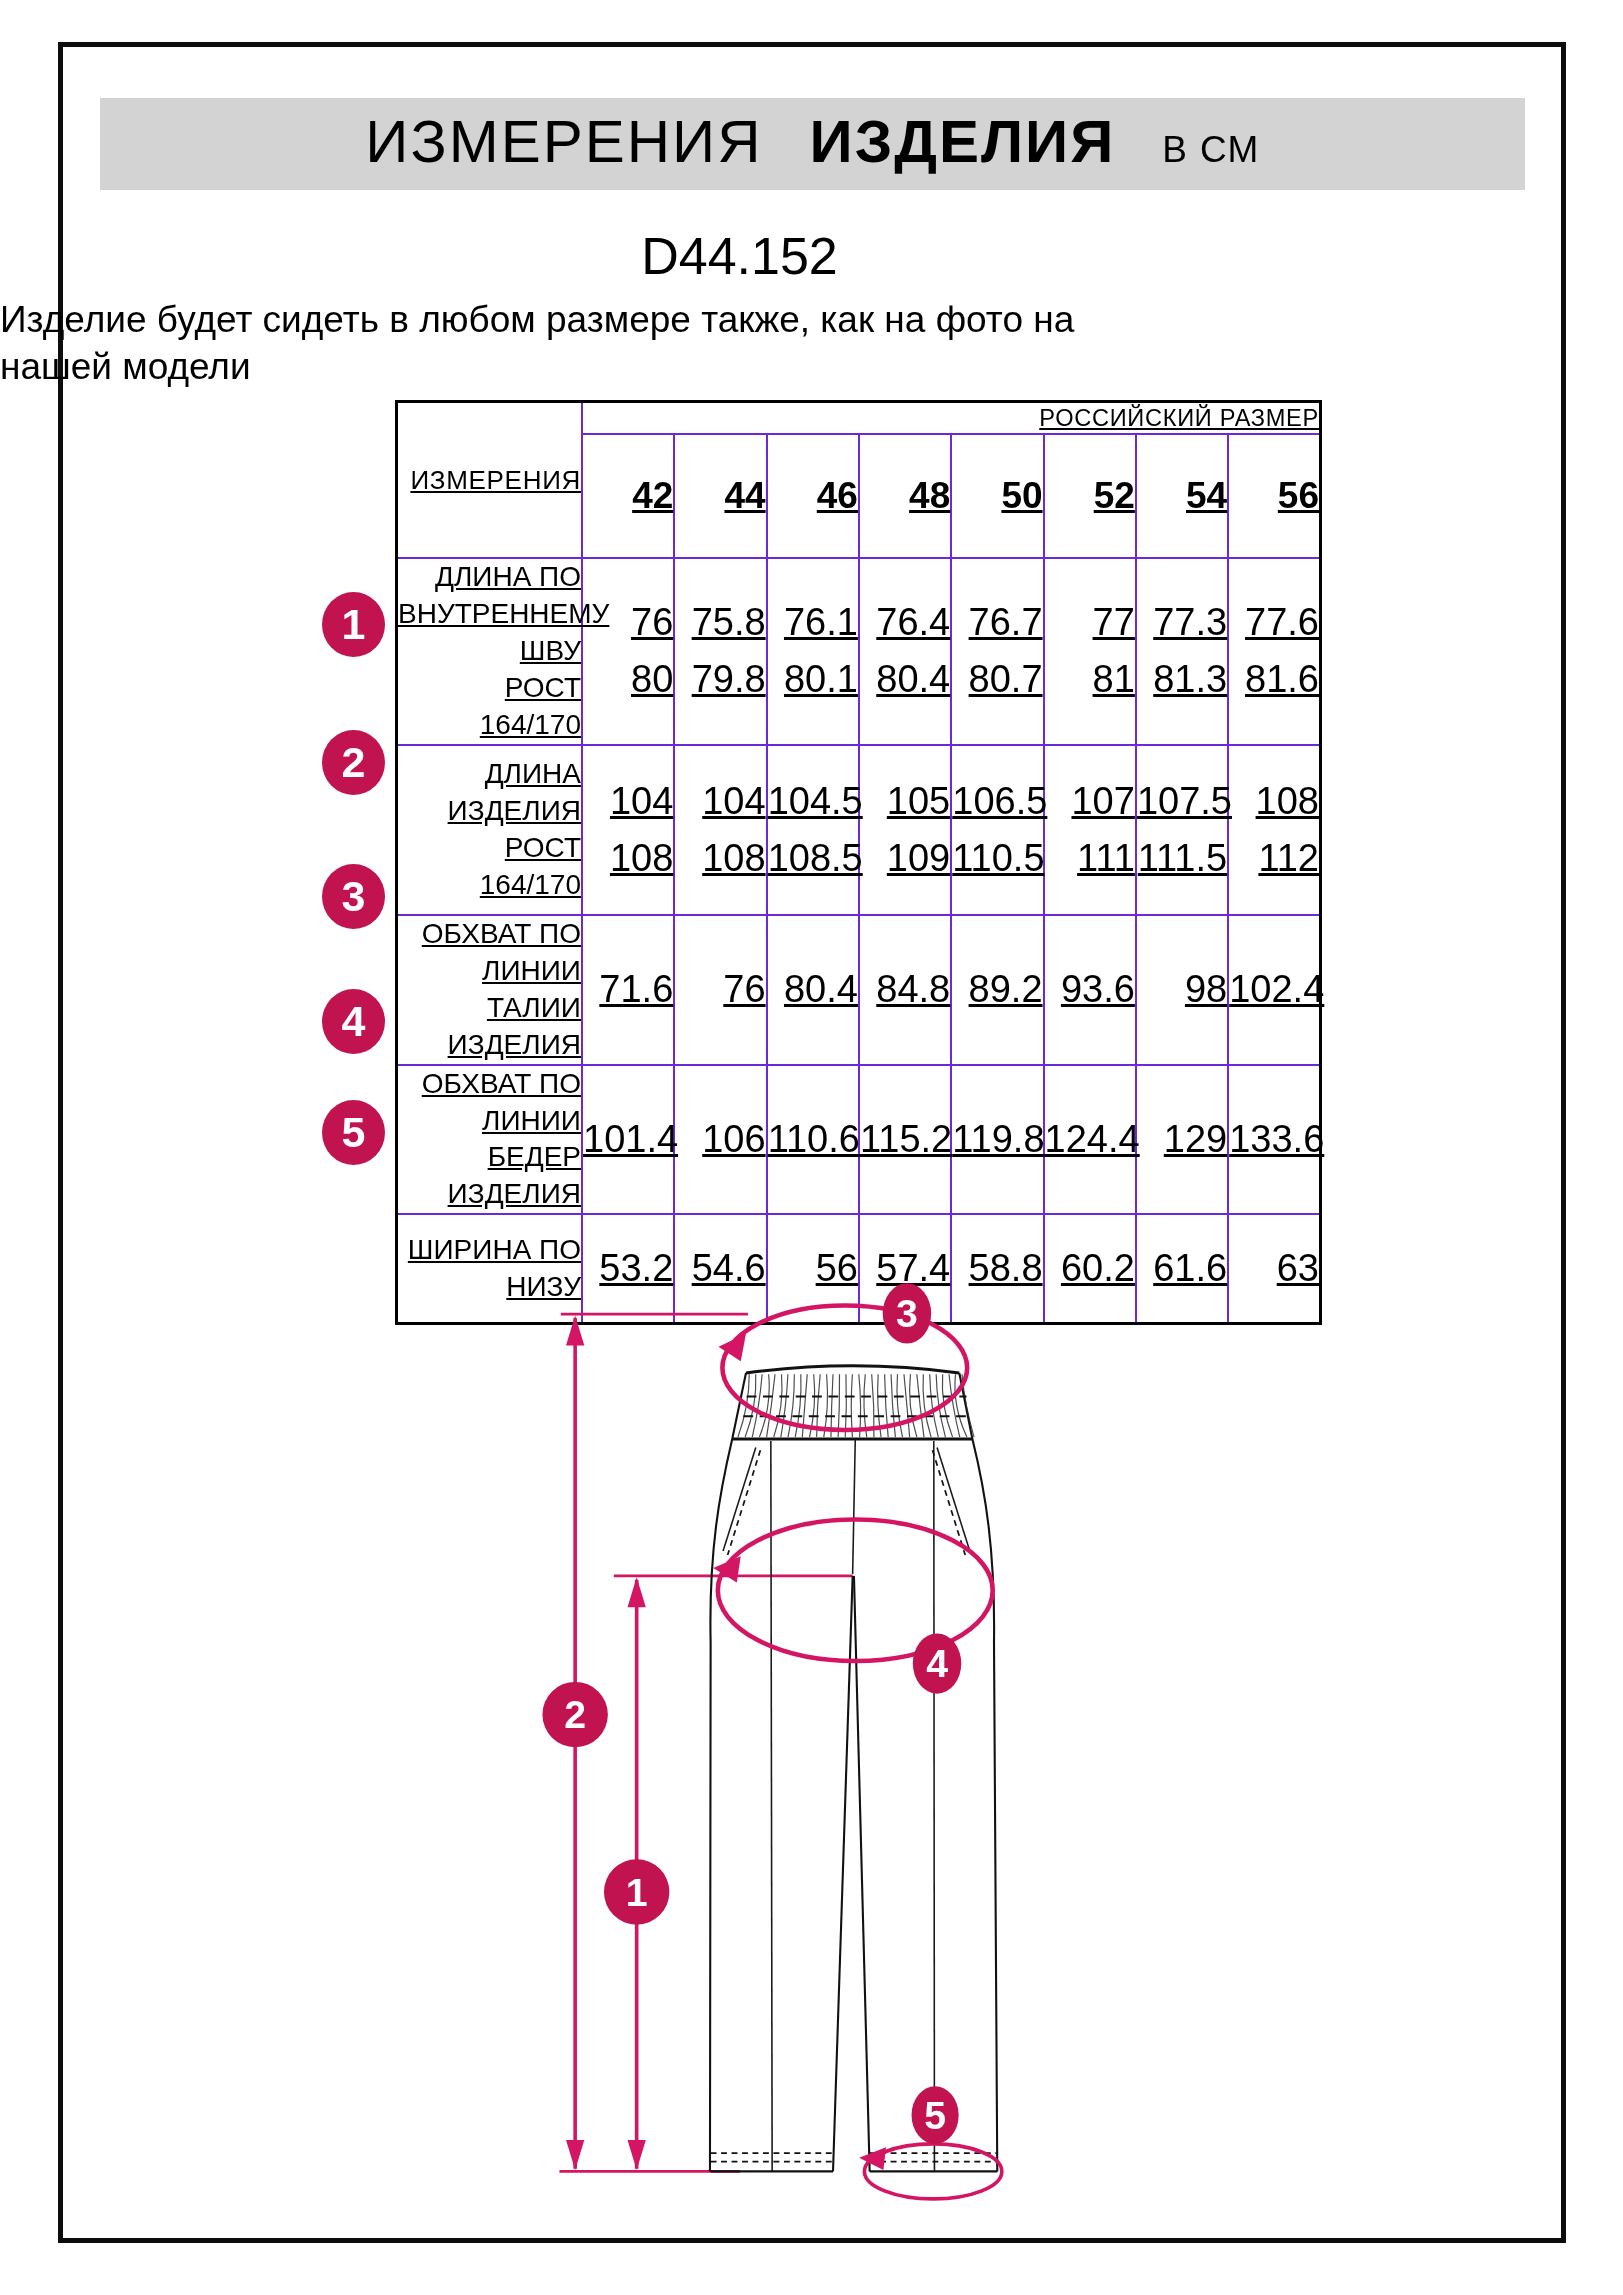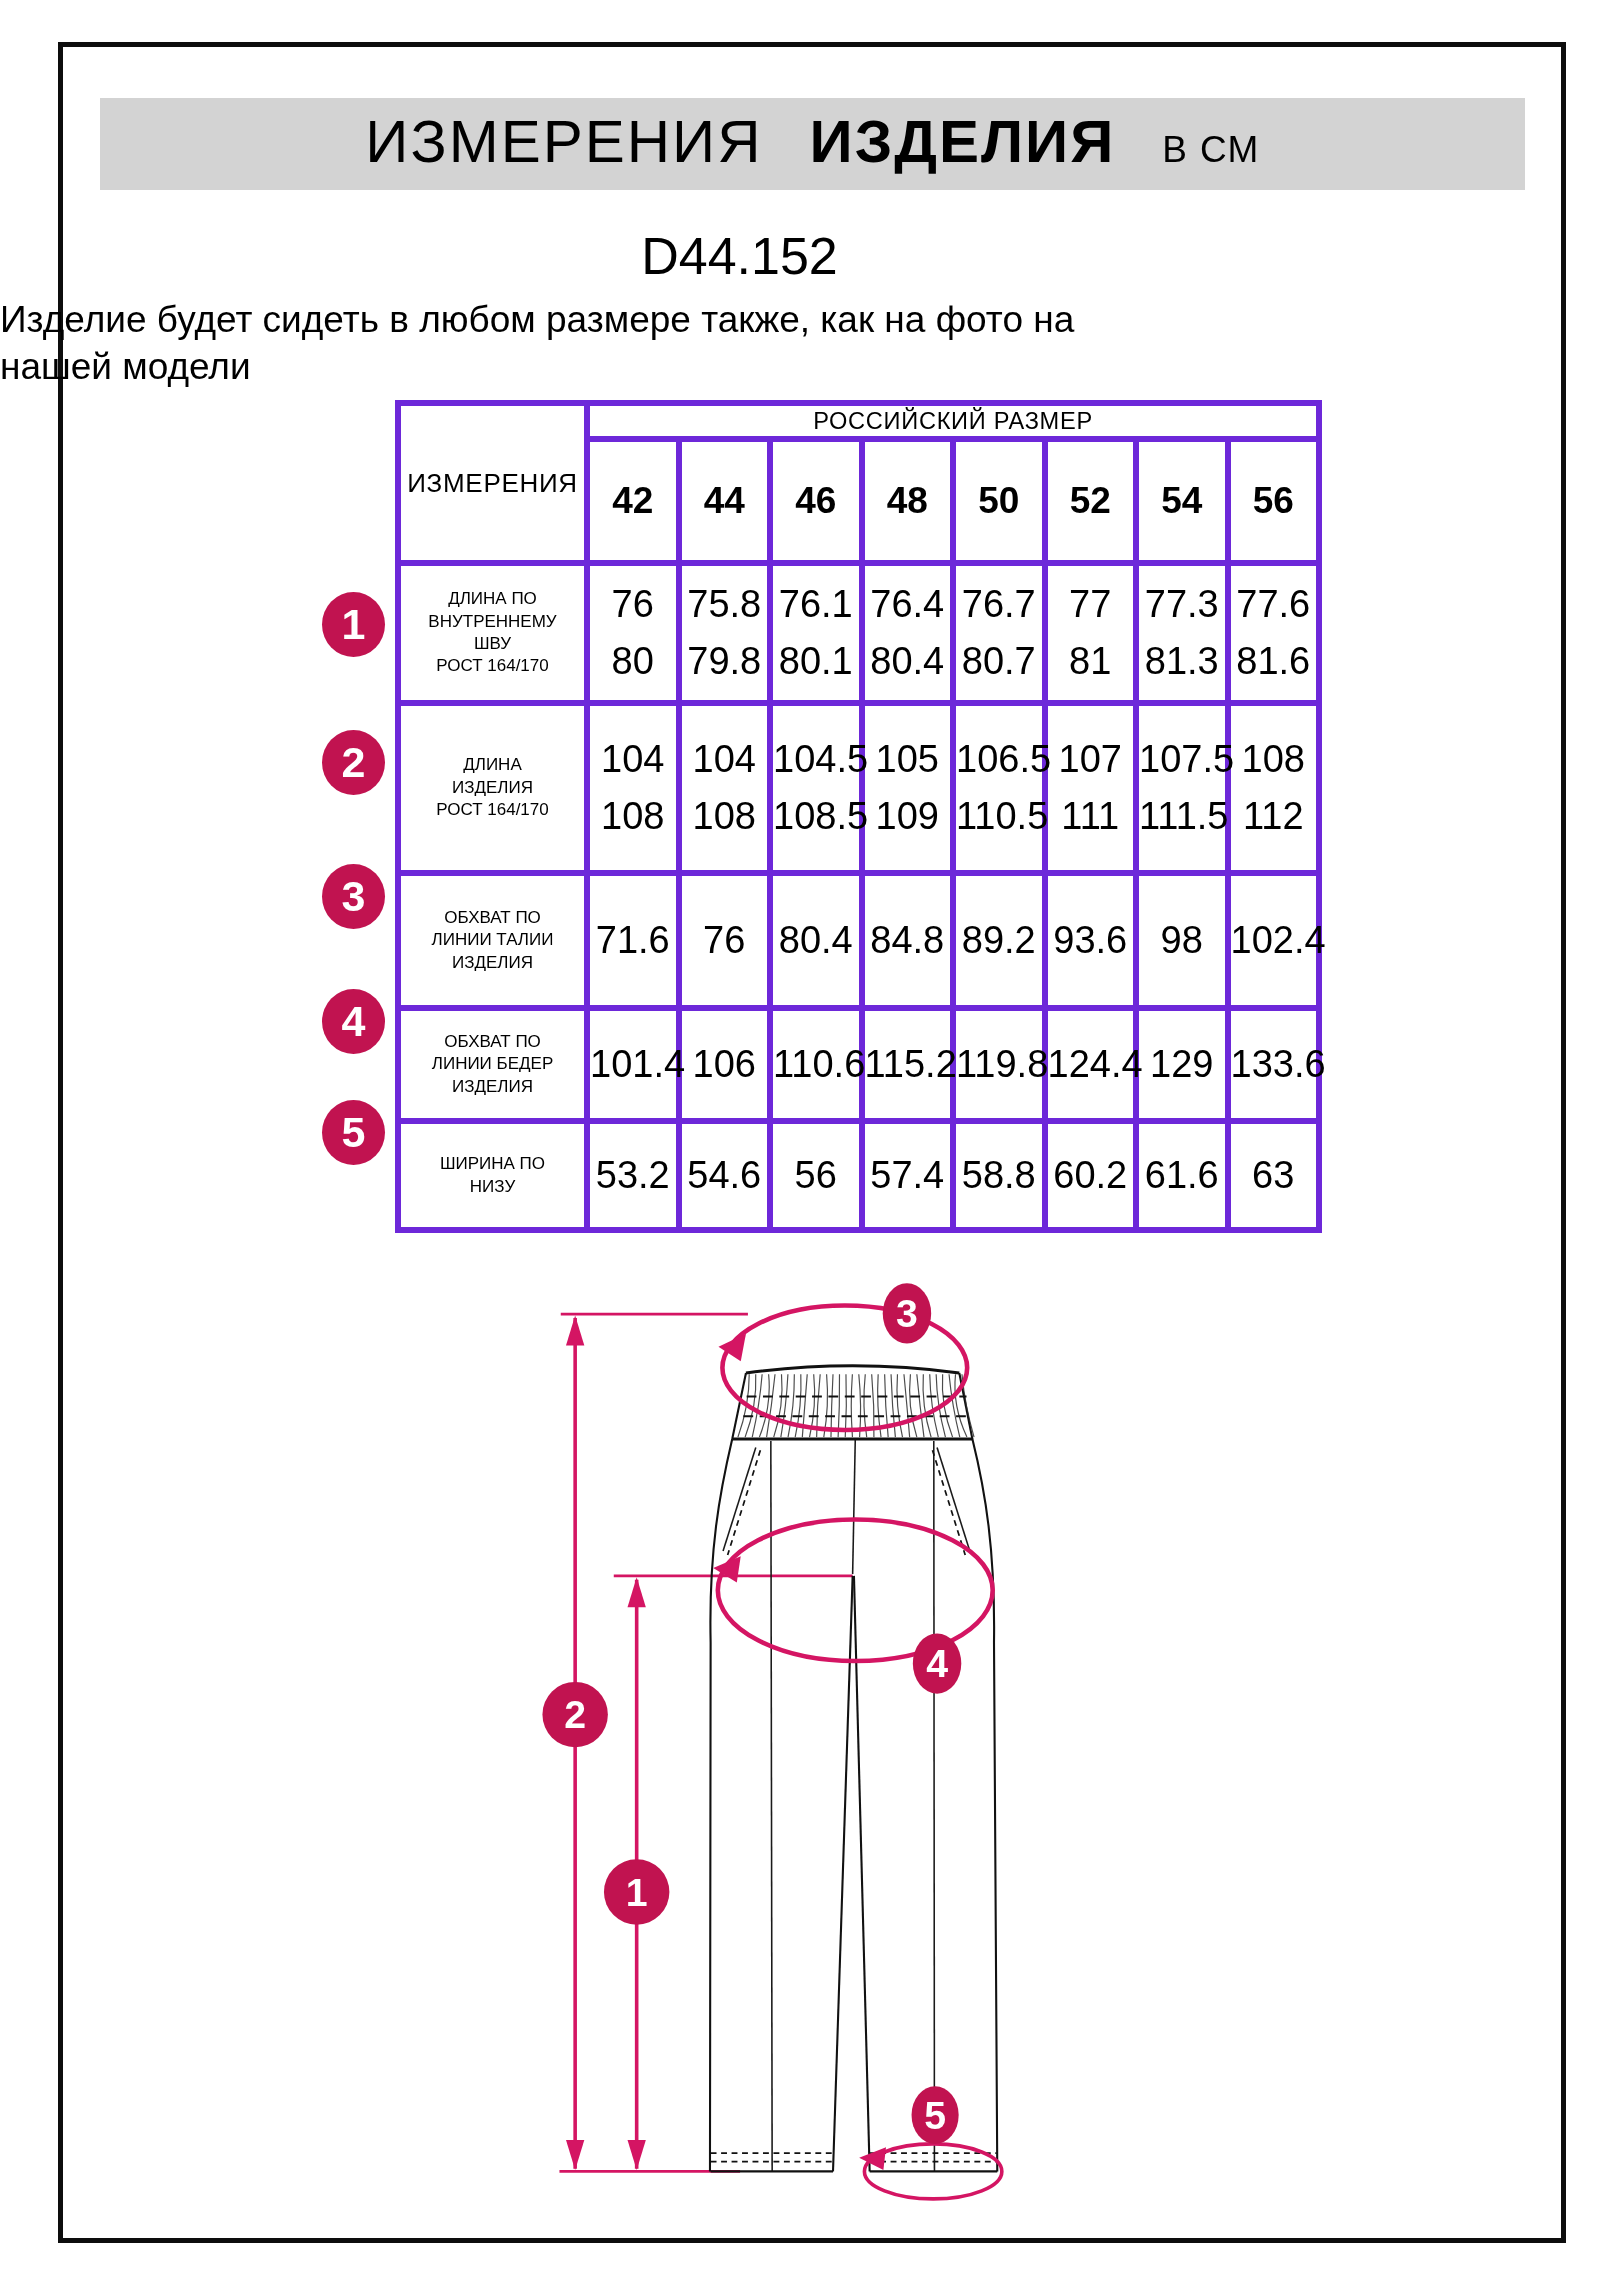--- a/index.html
+++ b/index.html
@@ -12,28 +12,28 @@
   .title-w1{font-size:60px;font-weight:400;letter-spacing:2px;}
   .title-w2{font-size:60px;font-weight:700;letter-spacing:2px;}
   .title-w3{font-size:37px;font-weight:400;letter-spacing:1.3px;}
   .product-code{position:absolute;left:0;top:226px;width:1479px;text-align:center;font-size:52px;font-weight:400;}
   .subtitle{position:absolute;left:0;top:296px;width:1623px;font-size:37px;line-height:1.28;white-space:pre-line;}
   .note{position:absolute;left:0;top:1221px;width:1623px;text-align:center;font-size:30px;font-weight:700;letter-spacing:0.3px;}
 
   
   .size-table-wrap{position:absolute;left:395px;top:400px;}
   table.size-table{border-collapse:collapse;table-layout:fixed;width:927px;border:3.3px solid #000;}
-  table.size-table td{border:6px solid #6d28d9;text-align:center;vertical-align:middle;padding:0;}
+  table.size-table td{border:2px solid #6d28d9;text-align:right;vertical-align:middle;padding:0;text-decoration:underline;}
   td.thickb{border-bottom-width:5.2px;}
   td.measurehead{width:183px;font-size:26px;letter-spacing:0.7px;}
   td.grouphead{font-size:23.6px;letter-spacing:0.7px;height:30px;}
   tr.hrowB{height:124px;}
   td.sizehead{font-size:37px;font-weight:700;}
   tr.r0{height:140px;}tr.r1{height:170px;}tr.r2{height:135px;}tr.r3{height:113px;}tr.r4{height:109px;}
-  td.rowlabel{font-size:17px;line-height:1.32;white-space:pre-line;border-radius:22px;}
+  td.rowlabel{font-size:28px;line-height:1.32;white-space:pre-line;border-radius:22px;}
   td.val{font-size:38px;line-height:1.5;white-space:pre-line;}
 
   .row-badges{position:absolute;left:0;top:0;}
   .row-badge{position:absolute;left:322px;width:63px;height:65px;border-radius:50%;
     background:var(--accent-badge,#c11350);color:#fff;font-size:43px;font-weight:700;
     display:flex;align-items:center;justify-content:center;}
 
   
   .diagram{position:absolute;left:530px;top:1276px;}
   .gather{stroke:#2b2b2b;stroke-width:1.8;fill:none;opacity:.85;}

